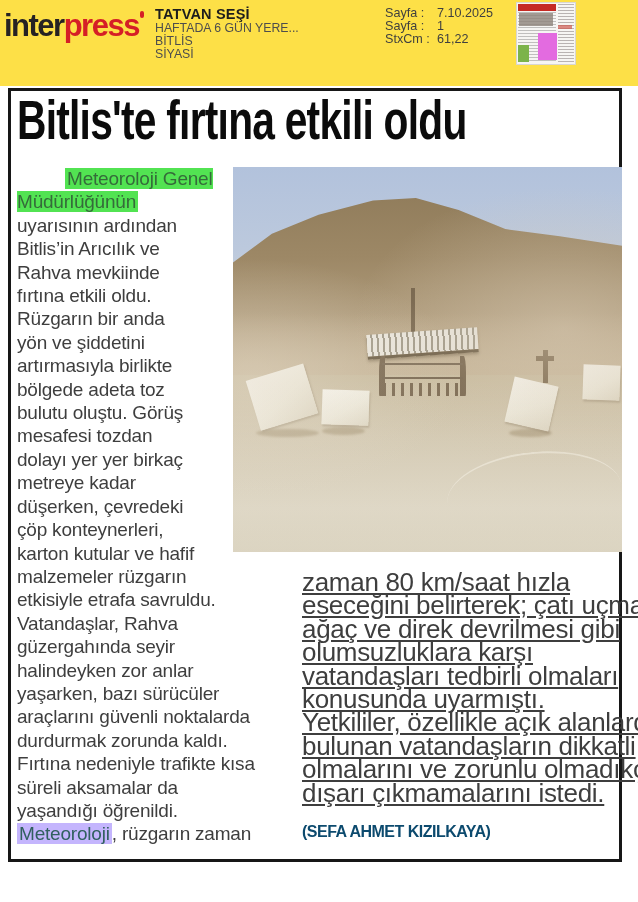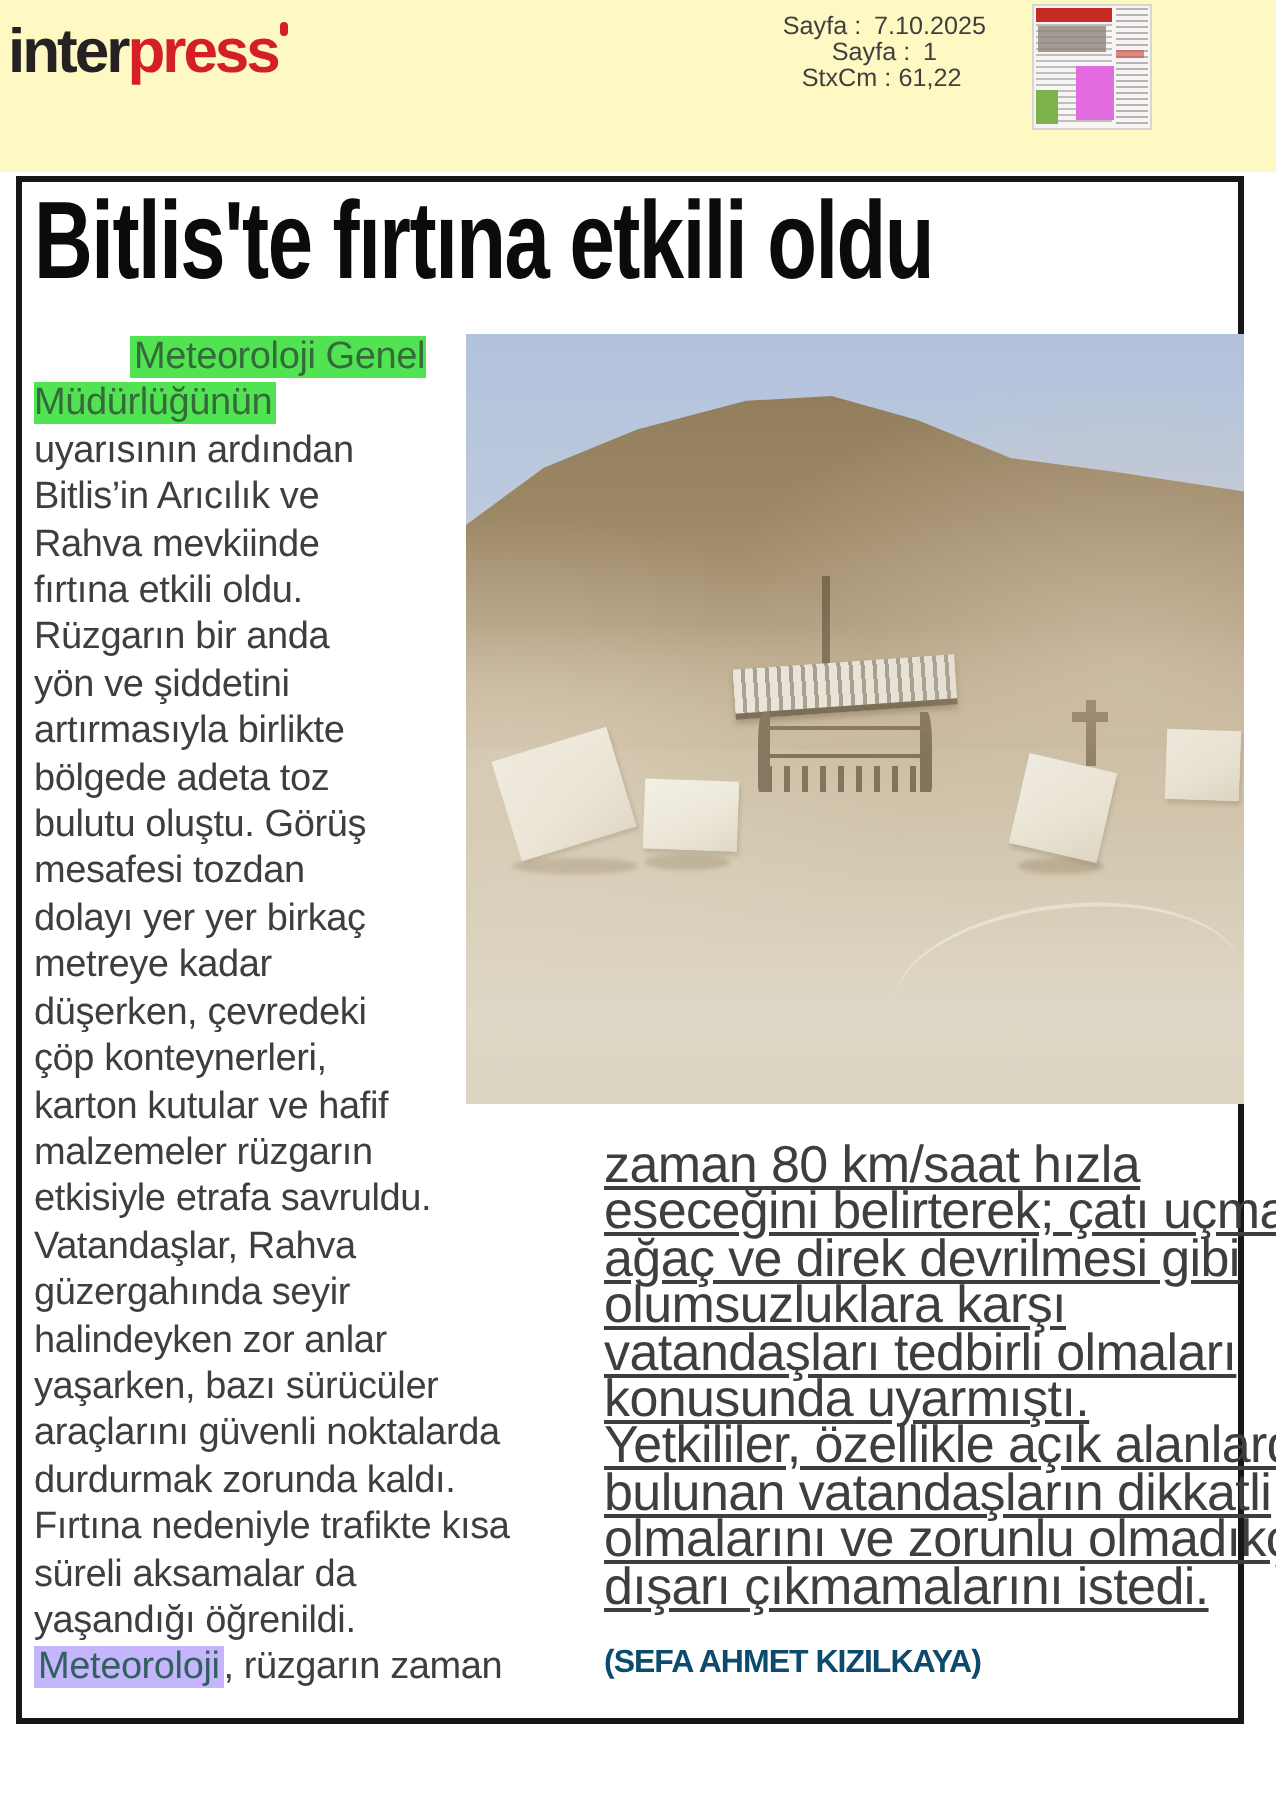--- a/index.html
+++ b/index.html
@@ -1,20 +1,20 @@
 <!DOCTYPE html>
 <html><head>
 <meta charset="utf-8">
 <style>
   * { margin:0; padding:0; box-sizing:border-box; }
   html,body { width:638px; height:902px; background:#ffffff; overflow:hidden;
               font-family:"Liberation Sans", sans-serif; }
 
   
-  #header { position:absolute; left:0; top:0; width:638px; height:86px; background:#fef9c3;text-align:center; }
+  #header { position:absolute; left:0; top:0; width:638px; height:86px; background:#fde047; }
   .logo { position:absolute; left:4px; top:10px; font-weight:bold; font-size:31px;
           letter-spacing:-1.5px; line-height:31px; }
   .logo-inter { color:#262223; }
   .logo-press { color:#d51f26; }
   .logo-mark { display:inline-block; width:4px; height:7px; background:#d51f26;
                border-radius:2px; vertical-align:18px; margin-left:1px; }
 
   .pub { position:absolute; left:155px; top:6px; color:#4a4a4a; }
   .pub-name { font-size:14.5px; font-weight:bold; color:#1d1d1d; letter-spacing:0.2px; }
   .pub-line { font-size:12.3px; line-height:12.9px; color:#4d4d4d; }
@@ -96,20 +96,26 @@
   .hl-cyan  { background:#c4b5fd; color:#31605f; padding:0 2px; }
   .byline { position:absolute; left:291px; top:732px; font-size:16px; font-weight:bold;
             color:#0c4a6e; letter-spacing:-0.5px; white-space:nowrap; }
 </style>
 </head>
 <body>
 
 <div id="header">
   <div class="logo"><span class="logo-inter">inter</span><span class="logo-press">press</span><span class="logo-mark"></span></div>
 
+  <div class="pub">
+    <div class="pub-name">TATVAN SEŞİ</div>
+    <div class="pub-line">HAFTADA 6 GÜN YERE...</div>
+    <div class="pub-line">BİTLİS</div>
+    <div class="pub-line">SİYASİ</div>
+  </div>
 
   <div class="meta">
     <div class="meta-row"><span class="meta-label">Sayfa :</span><span class="meta-value">7.10.2025</span></div>
     <div class="meta-row"><span class="meta-label">Sayfa :</span><span class="meta-value">1</span></div>
     <div class="meta-row"><span class="meta-label">StxCm :</span><span class="meta-value">61,22</span></div>
   </div>
 
   <div class="thumb">
     <div class="thumb-noise-l"></div>
     <div class="thumb-noise-r"></div>

